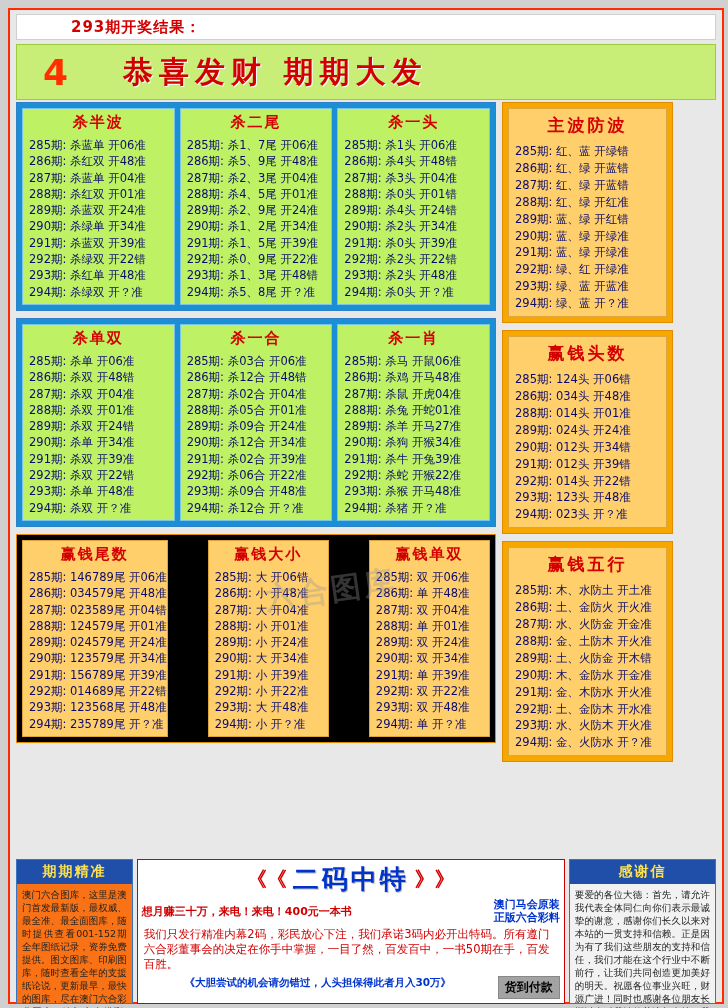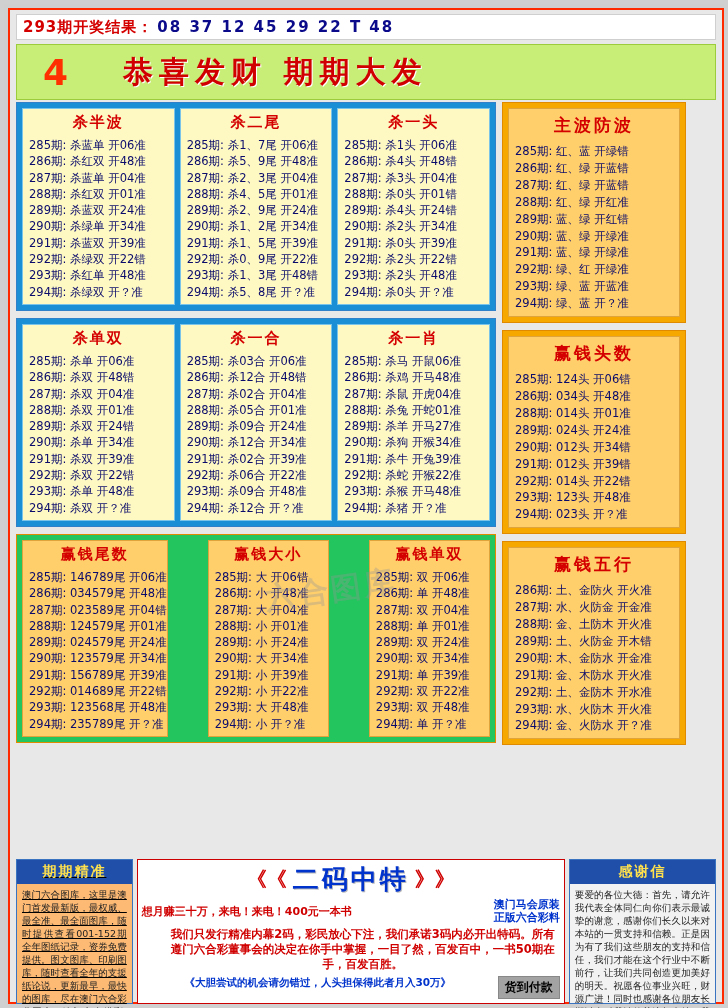--- a/index.html
+++ b/index.html
@@ -28,20 +28,21 @@
     background:#ffffff;
     border:1px solid #cfcfcf;
     height:24px;
     display:flex;align-items:center;
   }
   .topline .t{
     font-weight:bold;font-size:15px;color:#d40000;
     letter-spacing:1px;white-space:nowrap;
     padding-left:6px;
     font-family:"DejaVu Sans","Liberation Sans",sans-serif;
+    margin-left:48px;
   }
   .topline .nums{
     font-weight:bold;font-size:15px;color:#0a0a8a;letter-spacing:2px;
     padding-left:4px;
   }
   .banner{
     margin:4px 6px 0 6px;height:56px;
     background:#c8ee78;
     border:1px solid #9ccc3c;
     display:flex;align-items:center;
@@ -55,38 +56,38 @@
     color:#d00000;font-weight:bold;font-size:30px;
     letter-spacing:6px;
     text-shadow:1px 1px 0 #ffffff;
   }
   
   .body{
     position:absolute;left:6px;top:92px;width:700px;
   }
   .row{display:flex;gap:6px;align-items:flex-start;}
   .leftcol{width:480px;}
-  .rightcol{width:184px;}
+  .rightcol{width:171px;}
   
   .grp{
     border:1px solid #2f80c8;
     background:#1b8fd6;
     padding:5px;
     display:flex;gap:5px;
     box-sizing:border-box;
     margin-bottom:7px;
   }
   .grp.orange{
     border:1px solid #e08a00;
-    background:#22c55e;
+    background:#000000;
     gap:40px;
   }
   .card{
     flex:1;
-    background:#fef9c3;
+    background:#bef264;
     border:1px solid #79c4e8;
     box-sizing:border-box;
   }
   .card.o{
     background:#ffcf6b;
     border:1px solid #e0a43c;
   }
   .card h3{
     margin:0;padding:4px 0 3px 0;text-align:center;
     font-size:15px;font-weight:bold;color:#d40000;
@@ -112,21 +113,21 @@
   
   .bottom{
     position:absolute;left:6px;top:849px;width:700px;height:145px;
     display:flex;gap:4px;
   }
   .bcell{
     border:1px solid #3a73c0;
     box-sizing:border-box;
     background:#ffffff;
   }
-  .b1{width:119px;background:#fdba74;text-decoration:underline;}
+  .b1{width:119px;background:#f97316;}
   .b2{width:436px;background:#ffffff;border:1px solid #c00;}
   .b3{width:150px;background:#f2f2f2;}
   .bhead{
     background:#1f4fa8;color:#ffe14d;font-weight:bold;
     text-align:center;font-size:14px;letter-spacing:2px;
     padding:3px 0;
   }
   .btext{
     padding:4px 5px;font-size:9.5px;line-height:13px;color:#222;
     text-align:justify;
@@ -141,21 +142,21 @@
     padding:0 6px;text-shadow:1px 1px 0 #bbb;
   }
   .b2 .sub{
     display:flex;align-items:center;font-size:11px;font-weight:bold;
     padding:1px 4px;
   }
   .b2 .sub .red{color:#d00000;}
   .b2 .sub .blue{color:#0033cc;margin-left:auto;text-align:center;line-height:13px;}
   .b2 .para{
     color:#d00000;font-size:11.5px;line-height:15px;padding:2px 6px;
-    text-align:center;font-weight:bold;margin-left:24px;
+    font-weight:normal;
   }
   .b2 .foot{
     display:flex;align-items:flex-start;gap:4px;padding:2px 4px;
   }
   .b2 .foot .l{
     flex:1;color:#0033cc;font-size:10.5px;font-weight:bold;text-align:center;
   }
   .b2 .foot .r{
     background:#a3a3a3;border:1px solid #888;font-size:12px;font-weight:bold;
     color:#000;padding:2px 6px;white-space:nowrap;
@@ -168,21 +169,20 @@
   }
 </style>
 </head>
 <body>
 
 <div class="page">
  <div class="inner">
 
   <div class="topline">
     <span class="t">293期开奖结果：</span>
-    <span class="nums">08 37 12 45 29 22 T 48</span>
   </div>
 
   <div class="banner">
     <span class="big">4</span>
     <span class="slogan">恭喜发财  期期大发</span>
   </div>
 
   <div class="body">
    <div class="row">
 
@@ -368,20 +368,21 @@
             <li>293期: 123头 开48准</li>
             <li>294期: 023头 开？准</li>
           </ul>
         </div>
       </div>
 
       <div class="rpanel">
         <div class="card">
           <h3>赢钱五行</h3>
           <ul>
+            <li>285期: 木、水防土  开土准</li>
             <li>286期: 土、金防火  开火准</li>
             <li>287期: 水、火防金  开金准</li>
             <li>288期: 金、土防木  开火准</li>
             <li>289期: 土、火防金  开木错</li>
             <li>290期: 木、金防水  开金准</li>
             <li>291期: 金、木防水  开火准</li>
             <li>292期: 土、金防木  开水准</li>
             <li>293期: 水、火防木  开火准</li>
             <li>294期: 金、火防水  开？准</li>
           </ul>

